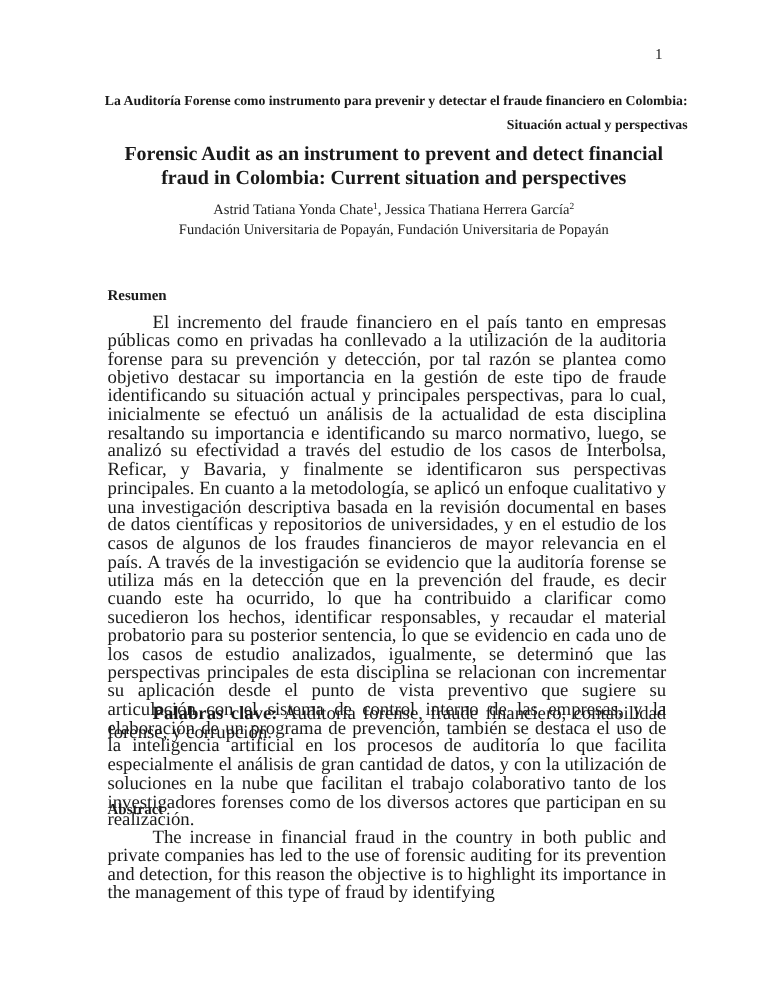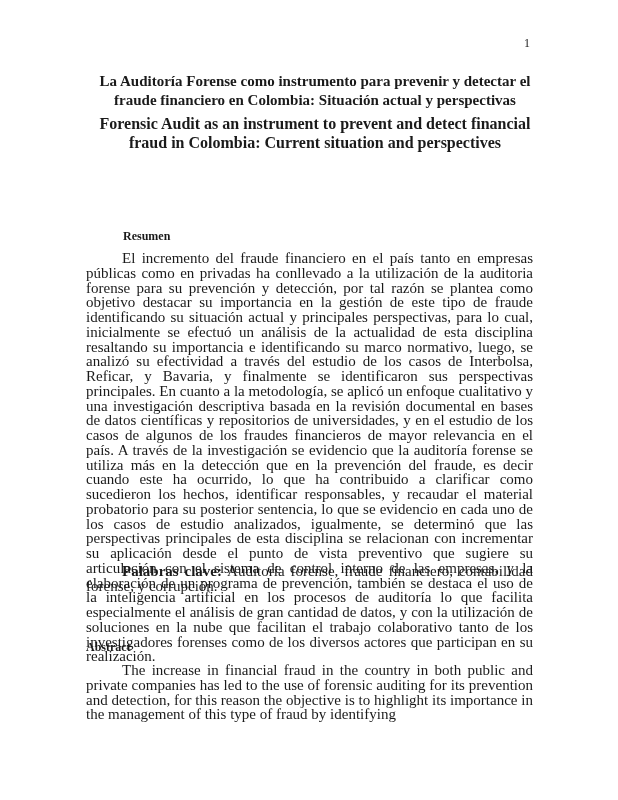--- a/index.html
+++ b/index.html
@@ -2,21 +2,21 @@
 <html><head>
 <meta charset="utf-8">
 <style>
   html, body { margin: 0; padding: 0; background: #ffffff; }
   body {
     width: 618px; height: 800px; position: relative; overflow: hidden;
     font-family: "Liberation Serif", "DejaVu Serif", serif; color: #1a1a1a;
   }
   .page-number { position: absolute; top: 36px; left: 524px; font-size: 12px; }
   .title-block { position: absolute; left: 80px; width: 470px; text-align: center; }
-  .title-es { top: 72px; font-weight: bold; font-size: 15px; line-height: 19px; }
+  .title-es { top: 72px; font-weight: bold; font-size: 11px; line-height: 19px; text-align: right; }
   .title-en { top: 114px; font-weight: bold; font-size: 16px; line-height: 19px; }
   .authors { position: absolute; top: 160px; left: 80px; width: 470px; text-align: center;
     font-size: 11.6px; line-height: 15.5px; }
   .authors sup { font-size: 7.5px; vertical-align: 4px; line-height: 0; }
   .section-heading { position: absolute; left: 86px; font-weight: bold; font-size: 12px; }
   .body-text { position: absolute; left: 86px; width: 447px; font-size: 15px; line-height: 14.75px;
     text-align: justify; margin: 0; }
   .body-text .indent { display: inline-block; width: 36px; }
   .kw-label { font-weight: bold; }
 </style>
@@ -24,23 +24,27 @@
 <body>
 
 <div>
 
   <div class="page-number">1</div>
 
   <div class="title-block title-es">La Auditoría Forense como instrumento para prevenir y detectar el fraude financiero en Colombia: Situación actual y perspectivas</div>
   <div class="title-block title-en">Forensic Audit as an instrument to prevent and detect financial fraud in Colombia: Current situation and perspectives</div>
 
   <div class="authors">
+    <div>
+      <span>Astrid Tatiana Yonda Chate</span><sup>1</sup><span>, </span><span>Jessica Thatiana Herrera García</span><sup>2</sup>
+    </div>
+    <div>Fundación Universitaria de Popayán, Fundación Universitaria de Popayán</div>
   </div>
 
-  <div class="section-heading" style="top:229px;margin-left:37px;">Resumen</div>
+  <div class="section-heading" style="top:229px;">Resumen</div>
 
   <p class="body-text" style="top:251px;"><span class="indent"></span><span>El incremento del fraude financiero en el país tanto en empresas públicas como en privadas ha conllevado a la utilización de la auditoria forense para su prevención y detección, por tal razón se plantea como objetivo destacar su importancia en la gestión de este tipo de fraude identificando su situación actual y principales perspectivas, para lo cual, inicialmente se efectuó un análisis de la actualidad de esta disciplina resaltando su importancia e identificando su marco normativo, luego, se analizó su efectividad a través del estudio de los casos de Interbolsa, Reficar, y Bavaria, y finalmente se identificaron sus perspectivas principales. En cuanto a la metodología, se aplicó un enfoque cualitativo y una investigación descriptiva basada en la revisión documental en bases de datos científicas y repositorios de universidades, y en el estudio de los casos de algunos de los fraudes financieros de mayor relevancia en el país. A través de la investigación se evidencio que la auditoría forense se utiliza más en la detección que en la prevención del fraude, es decir cuando este ha ocurrido, lo que ha contribuido a clarificar como sucedieron los hechos, identificar responsables, y recaudar el material probatorio para su posterior sentencia, lo que se evidencio en cada uno de los casos de estudio analizados, igualmente, se determinó que las perspectivas principales de esta disciplina se relacionan con incrementar su aplicación desde el punto de vista preventivo que sugiere su articulación con el sistema de control interno de las empresas, y la elaboración de un programa de prevención, también se destaca el uso de la inteligencia artificial en los procesos de auditoría lo que facilita especialmente el análisis de gran cantidad de datos, y con la utilización de soluciones en la nube que facilitan el trabajo colaborativo tanto de los investigadores forenses como de los diversos actores que participan en su realización.</span></p>
 
   <p class="body-text" style="top:564px;"><span class="indent"></span><span class="kw-label">Palabras clave:</span><span> Auditoría forense, fraude financiero, contabilidad forense, y corrupción.</span></p>
 
   <div class="section-heading" style="top:640px;">Abstract</div>
 
   <p class="body-text" style="top:663px;font-family:Liberation Serif, serif;"><span class="indent"></span><span>The increase in financial fraud in the country in both public and private companies has led to the use of forensic auditing for its prevention and detection, for this reason the objective is to highlight its importance in the management of this type of fraud by identifying</span></p>
 
 </div>

